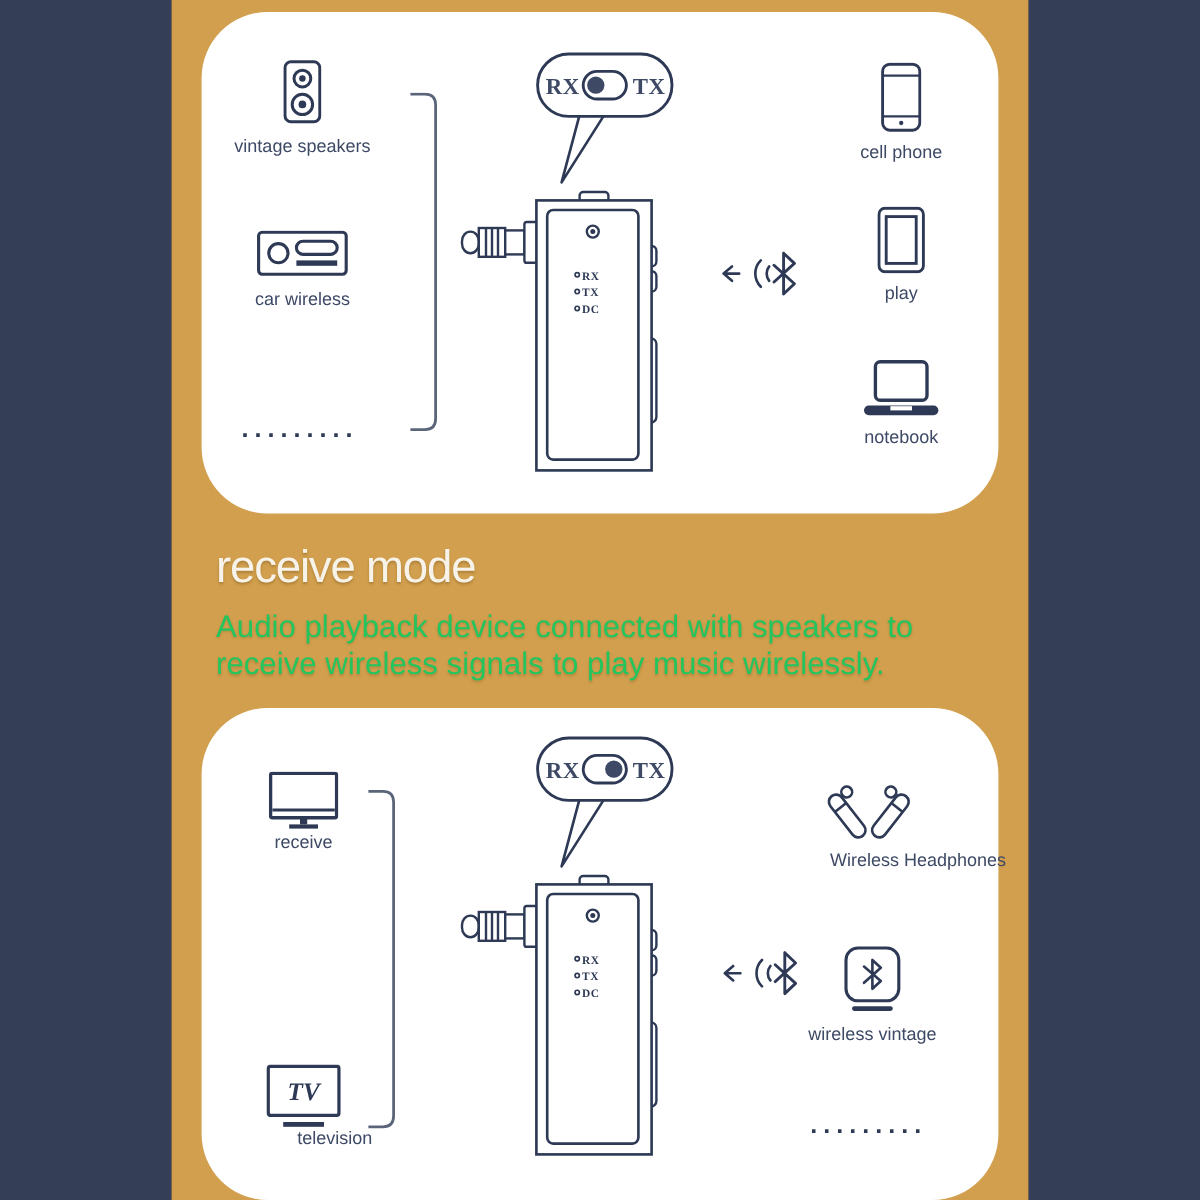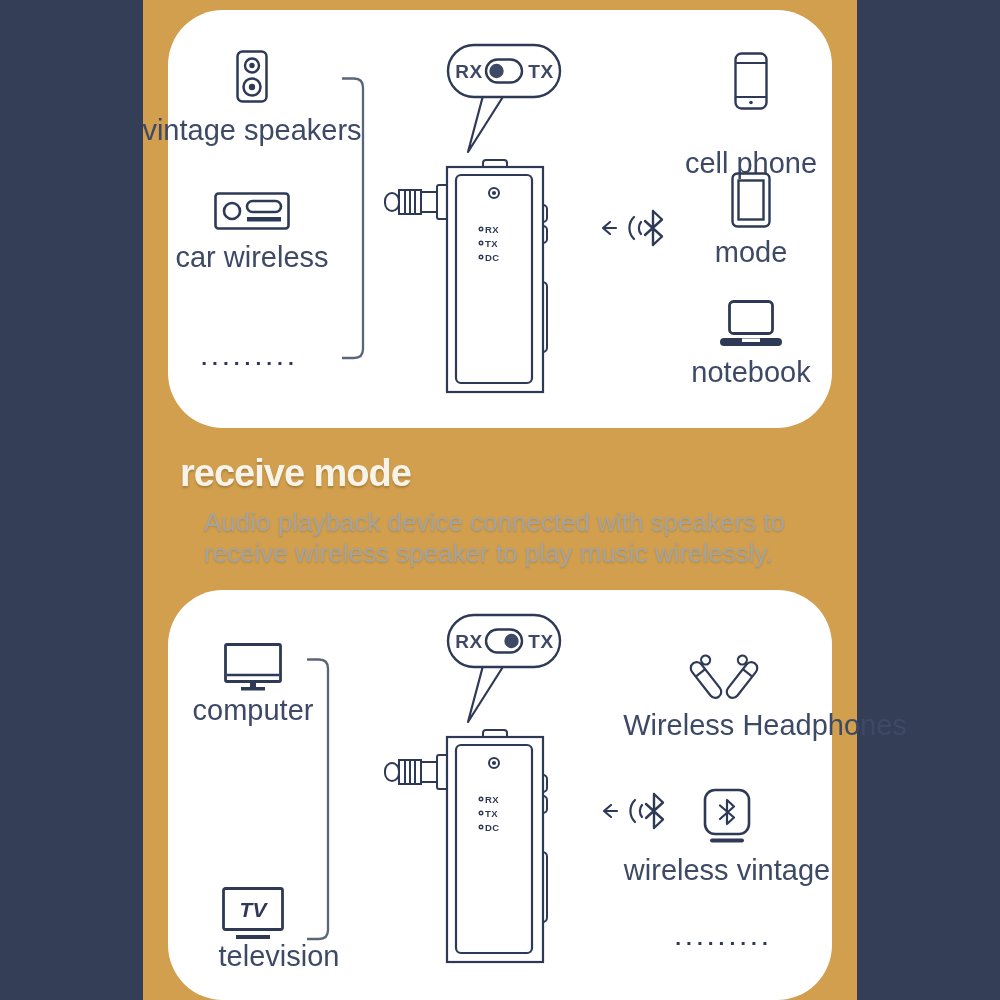--- a/index.html
+++ b/index.html
@@ -2,27 +2,27 @@
 <html><head>
 <meta charset="utf-8">
 <style>
   html,body{margin:0;padding:0;}
   body{font-family:"Liberation Sans", sans-serif;}
   .stage{position:relative;width:1000px;height:1000px;background:#353e57;overflow:hidden;}
   .orange-col{position:absolute;left:143px;top:0;width:714px;height:1000px;background:#d19f4d;}
   .panel{position:absolute;background:#ffffff;border-radius:55px;}
   .panel-top{left:168px;top:10px;width:664px;height:418px;}
   .panel-bottom{left:168px;top:590px;width:664px;height:410px;}
-  .icon{position:absolute;}
+  .icon{position:absolute;font-family:Liberation Serif, serif;}
   .icon svg{display:block;}
-  .icon-label{position:absolute;transform:translateX(-50%);font-size:29px;color:#3d4965;white-space:nowrap;}
+  .icon-label{position:absolute;transform:translateX(-50%);font-size:15px;color:#3d4965;white-space:nowrap;}
   .dots{position:absolute;transform:translateX(-50%);font-size:21px;font-weight:bold;letter-spacing:5px;color:#2e3a55;white-space:nowrap;}
   .bracket{position:absolute;}
-  .section-title{position:absolute;left:180px;top:452px;font-size:38px;font-weight:bold;letter-spacing:-1px;color:#f8f3e9;text-shadow:0 2px 2px rgba(125,92,35,0.45);}
-  .section-desc{position:absolute;left:180px;top:507px;font-size:26px;line-height:31px;color:#a3a3a3;text-shadow:0 1px 2px rgba(125,92,35,0.35);margin-left:24px;}
+  .section-title{position:absolute;left:180px;top:452px;font-size:38px;font-weight:normal;letter-spacing:-1px;color:#f8f3e9;text-shadow:0 2px 2px rgba(125,92,35,0.45);}
+  .section-desc{position:absolute;left:180px;top:507px;font-size:26px;line-height:31px;color:#22c55e;text-shadow:0 1px 2px rgba(125,92,35,0.35);}
   .led-text{font-size:9.5px;font-weight:bold;letter-spacing:0.5px;fill:#2e3a55;}
   .bubble-text{font-size:19px;font-weight:bold;fill:#3d4965;letter-spacing:0.5px;}
   .tv-text{font-size:21px;font-weight:bold;font-style:italic;fill:#2e3a55;}
 </style>
 </head>
 <body>
 
 <div class="stage">
   <div class="orange-col"></div>
 
@@ -102,57 +102,57 @@
     </div>
 
     <div class="icon" style="left:566px;top:42px;">
       <svg width="34" height="58" viewBox="0 0 34 58">
         <rect x="1.5" y="1.5" width="31" height="55" rx="6" fill="none" stroke="#2e3a55" stroke-width="2.4"></rect>
         <line x1="2" y1="11" x2="32" y2="11" stroke="#2e3a55" stroke-width="2"></line>
         <line x1="2" y1="45" x2="32" y2="45" stroke="#2e3a55" stroke-width="2"></line>
         <circle cx="17" cy="50.5" r="1.8" fill="#2e3a55"></circle>
       </svg>
     </div>
-    <div class="icon-label" style="left:583px;top:109px;margin-top:28px;">cell phone</div>
+    <div class="icon-label" style="left:583px;top:109px;">cell phone</div>
 
     <div class="icon" style="left:563px;top:162px;">
       <svg width="40" height="56" viewBox="0 0 40 56">
         <rect x="1.5" y="1.5" width="37" height="53" rx="5" fill="none" stroke="#2e3a55" stroke-width="2.4"></rect>
         <rect x="7.5" y="8.5" width="25" height="39" fill="none" stroke="#2e3a55" stroke-width="2.4"></rect>
       </svg>
     </div>
-    <div class="icon-label" style="left:583px;top:226px;">mode</div>
+    <div class="icon-label" style="left:583px;top:226px;">play</div>
 
     <div class="icon" style="left:551px;top:290px;">
       <svg width="64" height="48" viewBox="0 0 64 48">
         <rect x="10.5" y="1.5" width="43" height="32" rx="4" fill="none" stroke="#2e3a55" stroke-width="2.8"></rect>
         <rect x="1" y="38" width="62" height="8" rx="4" fill="#2e3a55"></rect>
         <rect x="23" y="38.5" width="18" height="3.5" fill="#ffffff"></rect>
       </svg>
     </div>
     <div class="icon-label" style="left:583px;top:346px;">notebook</div>
   </div>
 
   <div class="section-title">receive mode</div>
   <div class="section-desc">
     <div>Audio playback device connected with speakers to</div>
-    <div>receive wireless speaker to play music wirelessly.</div>
+    <div>receive wireless signals to play music wirelessly.</div>
   </div>
 
   <div class="panel panel-bottom">
 
     <div class="icon" style="left:56px;top:53px;">
       <svg width="58" height="48" viewBox="0 0 58 48">
         <rect x="1.5" y="1.5" width="55" height="37" rx="1.5" fill="none" stroke="#2e3a55" stroke-width="2.8"></rect>
         <line x1="3" y1="32" x2="55" y2="32" stroke="#2e3a55" stroke-width="2.4"></line>
         <rect x="26" y="39" width="6" height="5" fill="#2e3a55"></rect>
         <rect x="17" y="44" width="24" height="3.5" fill="#2e3a55"></rect>
       </svg>
     </div>
-    <div class="icon-label" style="left:85px;top:104px;">computer</div>
+    <div class="icon-label" style="left:85px;top:104px;">receive</div>
 
     <div class="icon" style="left:54px;top:297px;text-align:center;">
       <svg width="62" height="54" viewBox="0 0 62 54">
         <rect x="1.5" y="1.5" width="59" height="41" rx="2" fill="none" stroke="#2e3a55" stroke-width="2.8"></rect>
         <text class="tv-text" x="31" y="30" text-anchor="middle">TV</text>
         <rect x="14" y="48" width="34" height="4" fill="#2e3a55"></rect>
       </svg>
     </div>
     <div class="icon-label" style="left:85px;top:350px;margin-left:26px;">television</div>
 

